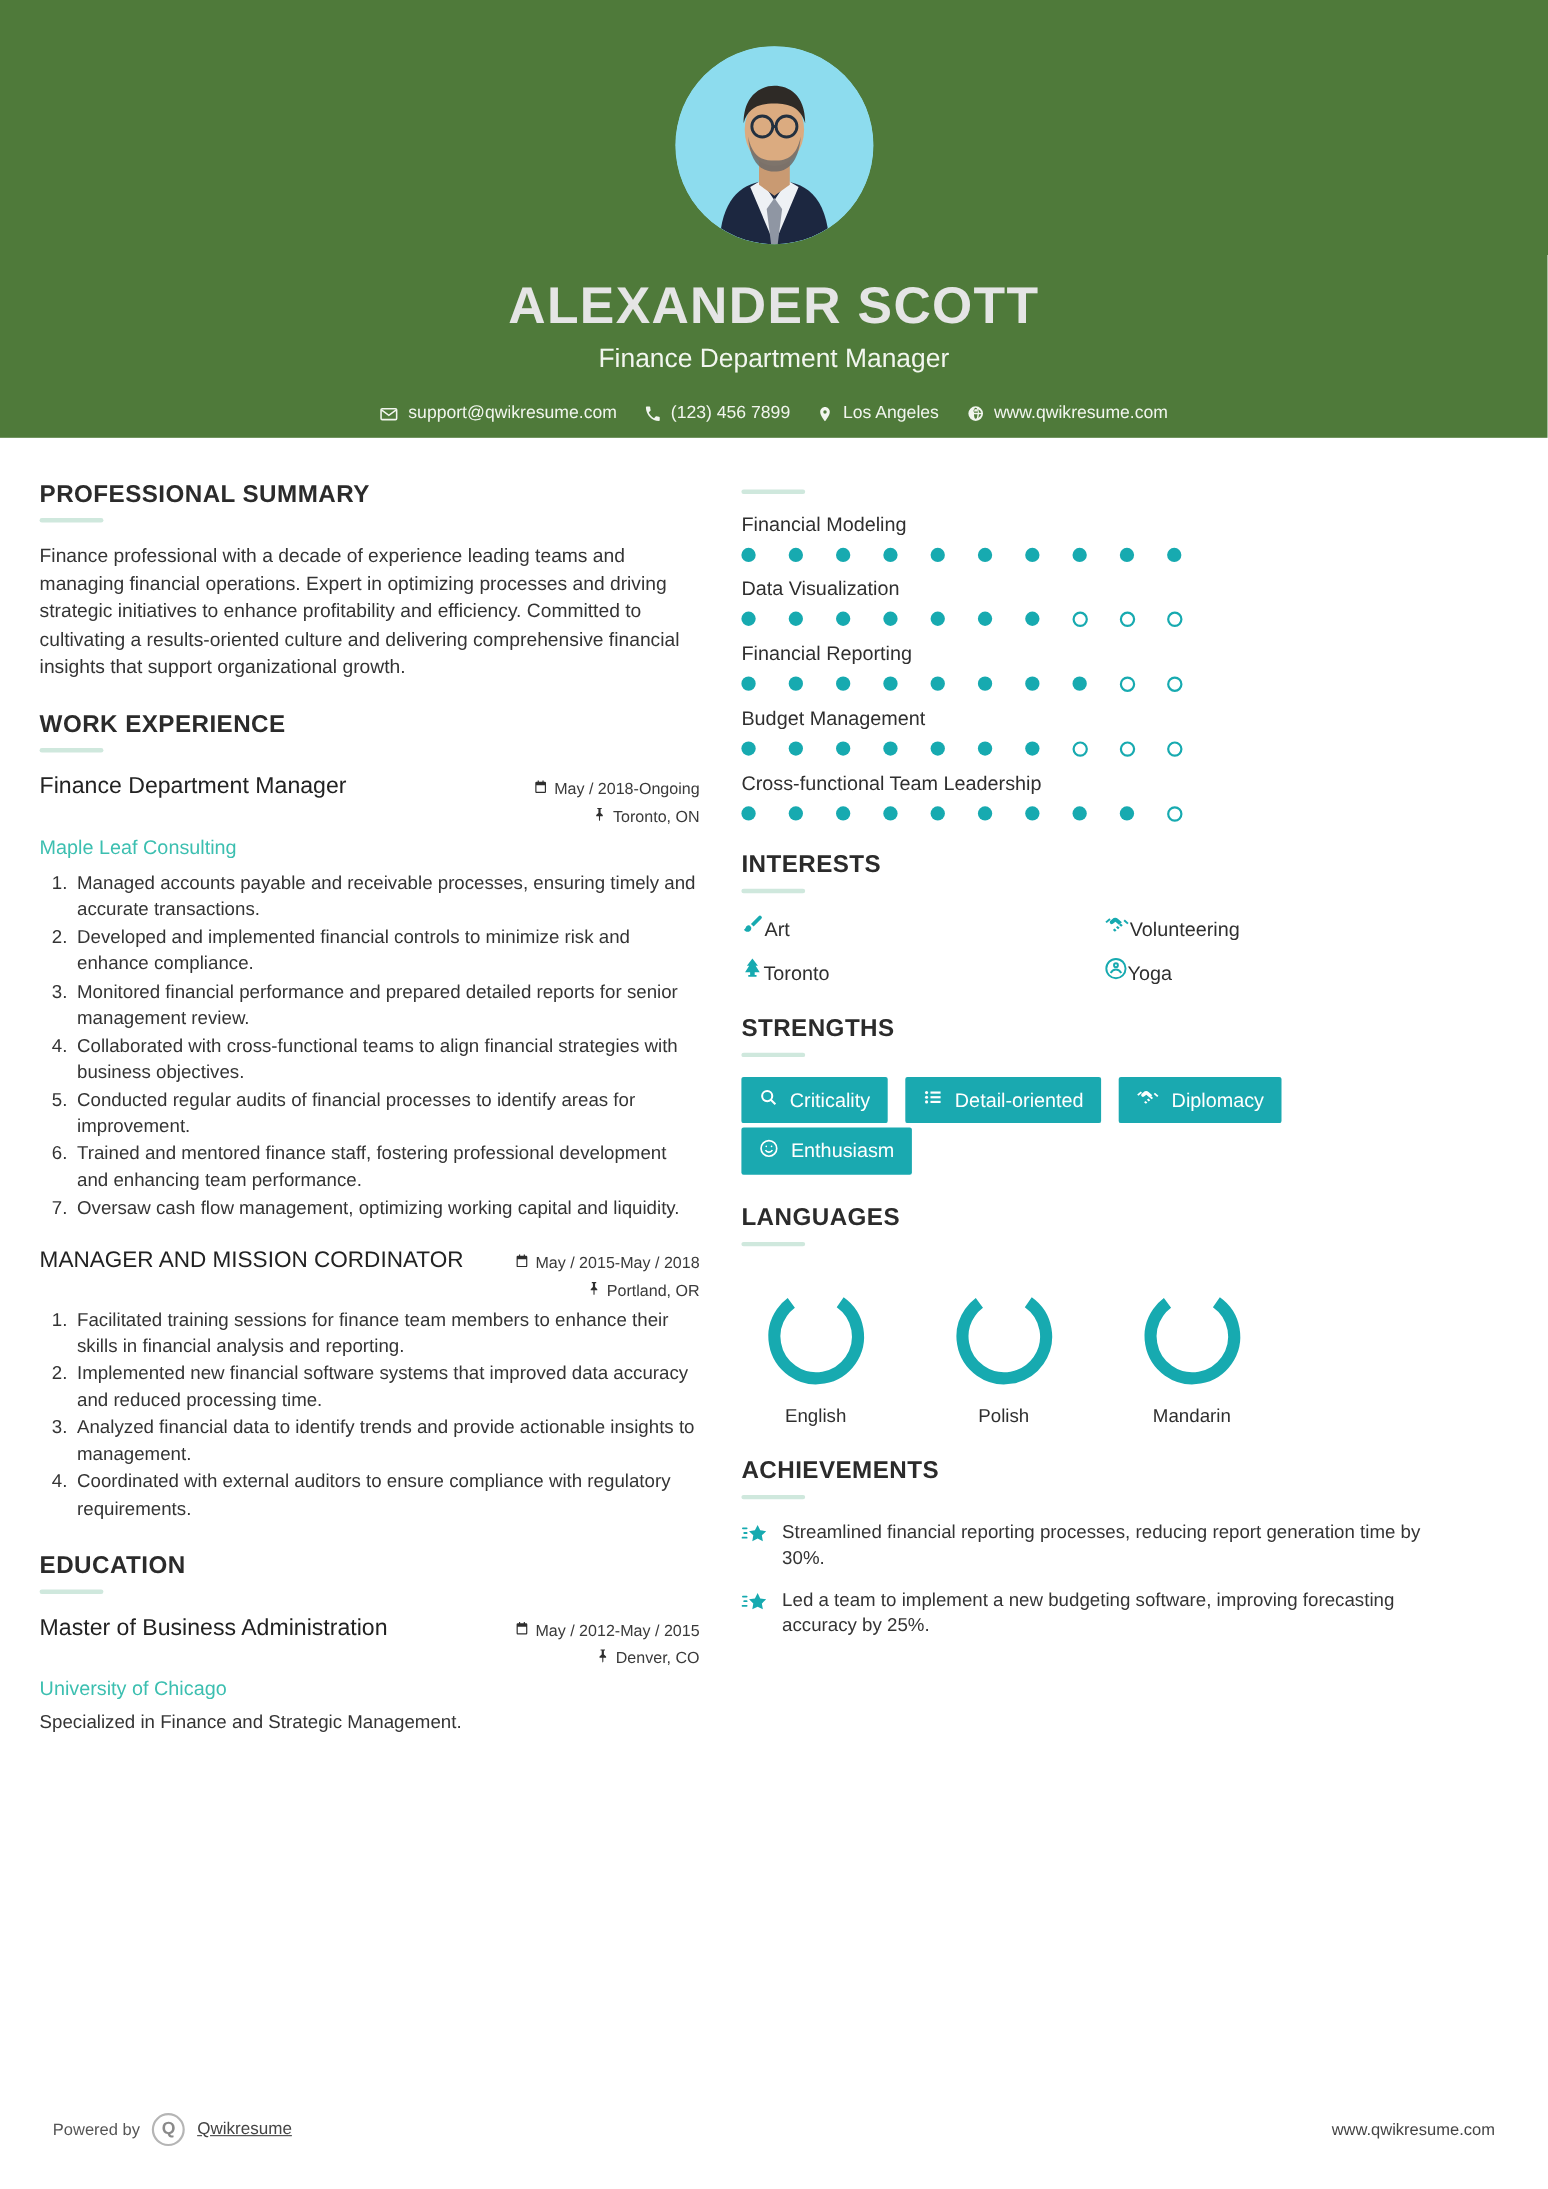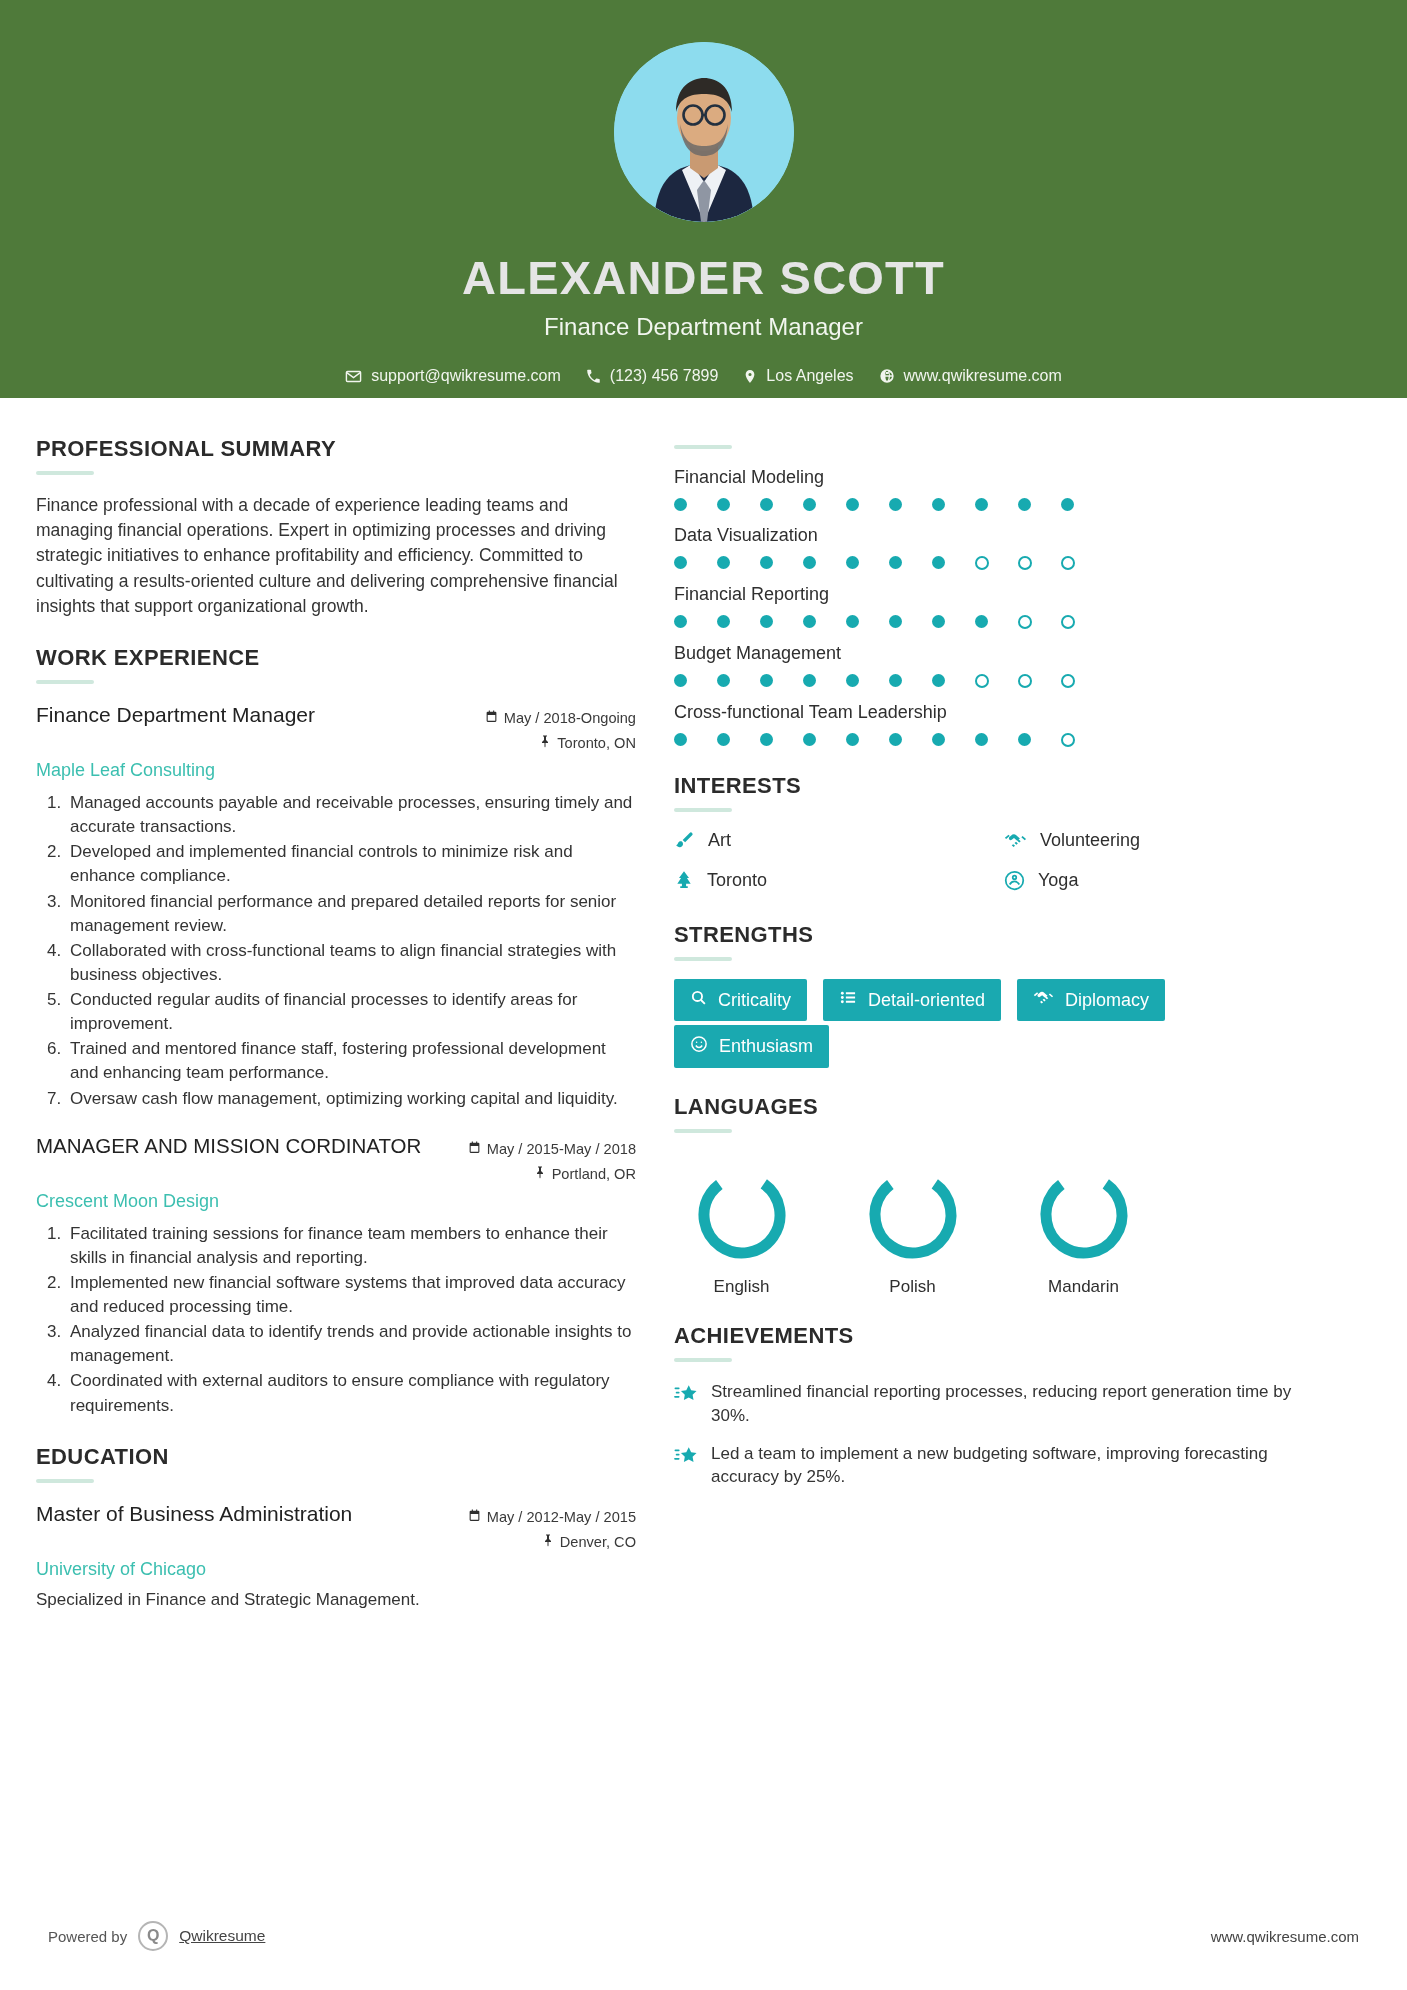--- a/index.html
+++ b/index.html
@@ -148,21 +148,21 @@
     width:14px; height:14px;
   }
 
   
   .interests-grid {
     display:grid;
     grid-template-columns:1fr 1fr;
     row-gap:14px;
   }
   .interest {
-    display:flex; align-items:flex-start; gap:13px;
+    display:flex; align-items:flex-end; 
     font-size:18px; color:#2f2f2f;
   }
 
   
   .badges { display:flex; flex-wrap:wrap; gap:4px 16px; }
   .badge {
     background:#1aa9b0;
     color:#ffffff;
     font-size:18px;
     padding:10px 16px;
@@ -352,21 +352,20 @@
             <div>
               <span>
                 <svg width="12" height="13" viewBox="0 0 24 24" fill="#2f2f2f">
                   <path d="M14 2v7l4 4v2h-5v7l-1 2-1-2v-7H6v-2l4-4V2H8V0h8v2h-2z"></path>
                 </svg>
               </span>
               <span>Portland, OR</span>
             </div>
           </div>
         </div>
-        <div class="entry-org">Crescent Moon Design</div>
         <ol class="bullets">
           <li>Facilitated training sessions for finance team members to enhance their skills in financial analysis and reporting.</li>
           <li>Implemented new financial software systems that improved data accuracy and reduced processing time.</li>
           <li>Analyzed financial data to identify trends and provide actionable insights to management.</li>
           <li>Coordinated with external auditors to ensure compliance with regulatory requirements.</li>
         </ol>
       </div>
     </div>
 
     <div class="sec-block">

